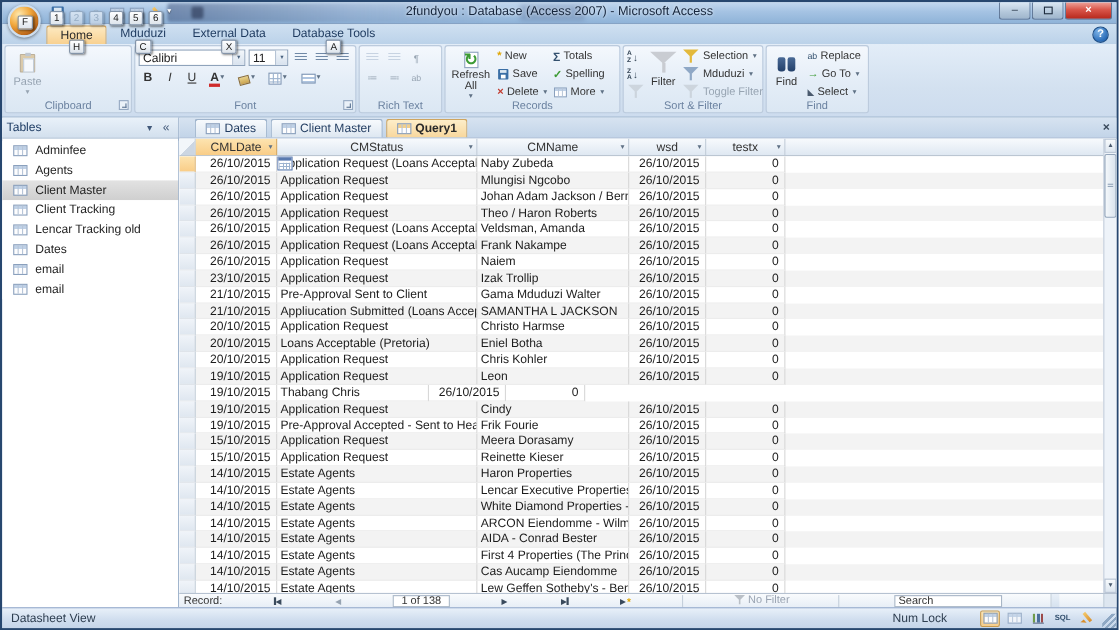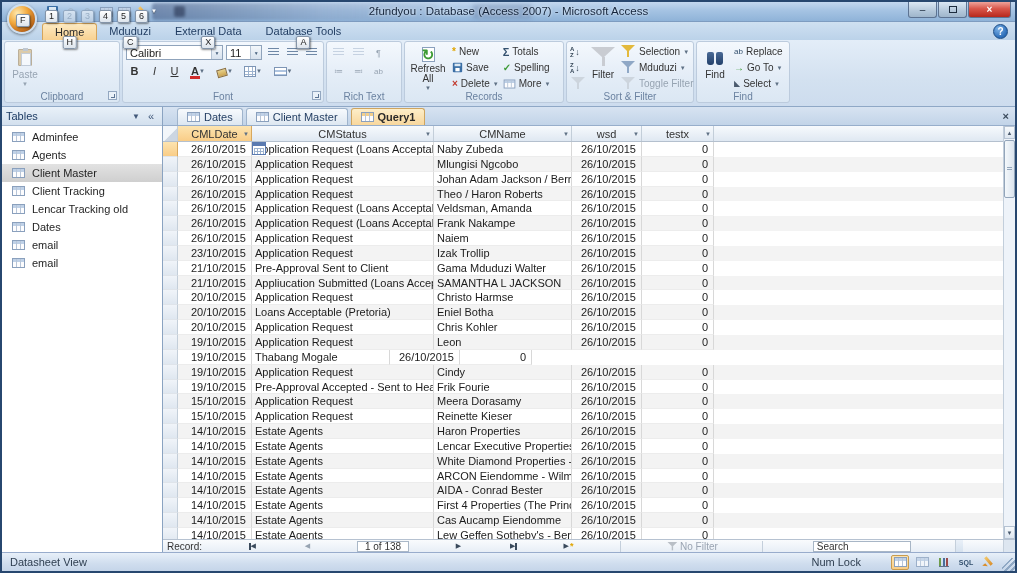--- a/index.html
+++ b/index.html
@@ -169,21 +169,21 @@
 
   .vscroll { position:absolute; top:0; right:0; width:12px; bottom:0; background:#eef3f9; border-left:1px solid #c2cedb; }
   .vs-btn { position:absolute; left:0; right:0; height:13px; display:flex; align-items:center; justify-content:center;
     font-size:6px; color:#4a5a6e; background:linear-gradient(#f7fafc,#dde6f0); border:1px solid #b5c2d2; }
   .vs-btn.up { top:0; } .vs-btn.down { bottom:0; }
   .vs-thumb { position:absolute; left:0px; right:0px; top:14px; height:58px; background:linear-gradient(90deg,#f4f8fb,#dbe4ee);
     border:1px solid #93a5ba; border-radius:2px; }
   .vs-thumb::after { content:''; position:absolute; left:2px; right:2px; top:26px; height:1px; background:#93a5ba; box-shadow:0 2px 0 #93a5ba; }
 
   .recordbar { position:absolute; left:0; right:0; bottom:0; height:13px; background:linear-gradient(#f9fbfd,#e7eef6);
-    border-top:1px solid #b6c2d1; display:flex; align-items:center; font-size:10px; color:#333;gap:40px; }
+    border-top:1px solid #b6c2d1; display:flex; align-items:flex-end; font-size:10px; color:#333;gap:40px; }
   .rn-label { padding:0 3px 0 4px; }
   .rn-btn { position:relative; width:15px; height:11px; display:flex; align-items:center; justify-content:center; font-size:7px; color:#3a4a5c; }
   .rn-btn .bar { width:1.5px; height:7px; background:#3a4a5c; }
   .rn-btn.dis { color:#a7b2bf; }
   .rn-count { width:52px; height:11px; background:#fff; border:1px solid #aab8c8; text-align:center; line-height:10px; margin:0 2px; }
   .rn-new .star { color:#e0a500; font-weight:bold; font-size:9px; margin-left:1px; }
   .rn-sep { width:1px; height:11px; background:#c4cfdb; margin:0 4px; }
   .no-filter { display:flex; align-items:center; gap:3px; color:#9aa4b2; }
   .no-filter .funnel { transform:scale(.7); width:12px; }
   .search-box { width:98px; height:11px; border:1px solid #a8b6c6; font-size:10px; font-family:"Liberation Sans",sans-serif;
@@ -672,21 +672,21 @@
               <div class="sel"></div>
               <div class="cell c0">19/10/2015</div>
               <div class="cell c1">Application Request</div>
               <div class="cell c2">Leon</div>
               <div class="cell c3">26/10/2015</div>
               <div class="cell c4">0</div>
             </div>
             <div class="ds-row">
               <div class="sel"></div>
               <div class="cell c0">19/10/2015</div>
-              <div class="cell c2">Thabang Mogale</div>
+              <div class="cell c2">Thabang Chris</div>
               <div class="cell c3">26/10/2015</div>
               <div class="cell c4">0</div>
             </div>
             <div class="ds-row alt">
               <div class="sel"></div>
               <div class="cell c0">19/10/2015</div>
               <div class="cell c1">Application Request</div>
               <div class="cell c2">Cindy</div>
               <div class="cell c3">26/10/2015</div>
               <div class="cell c4">0</div>

